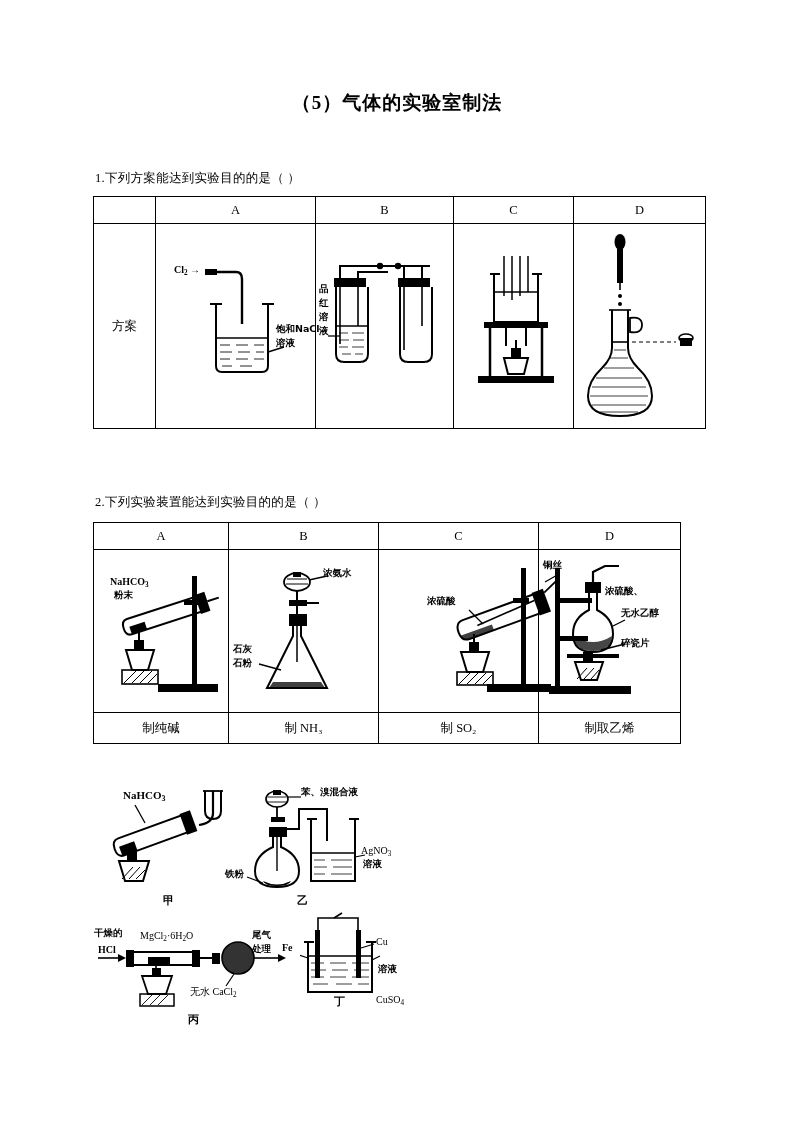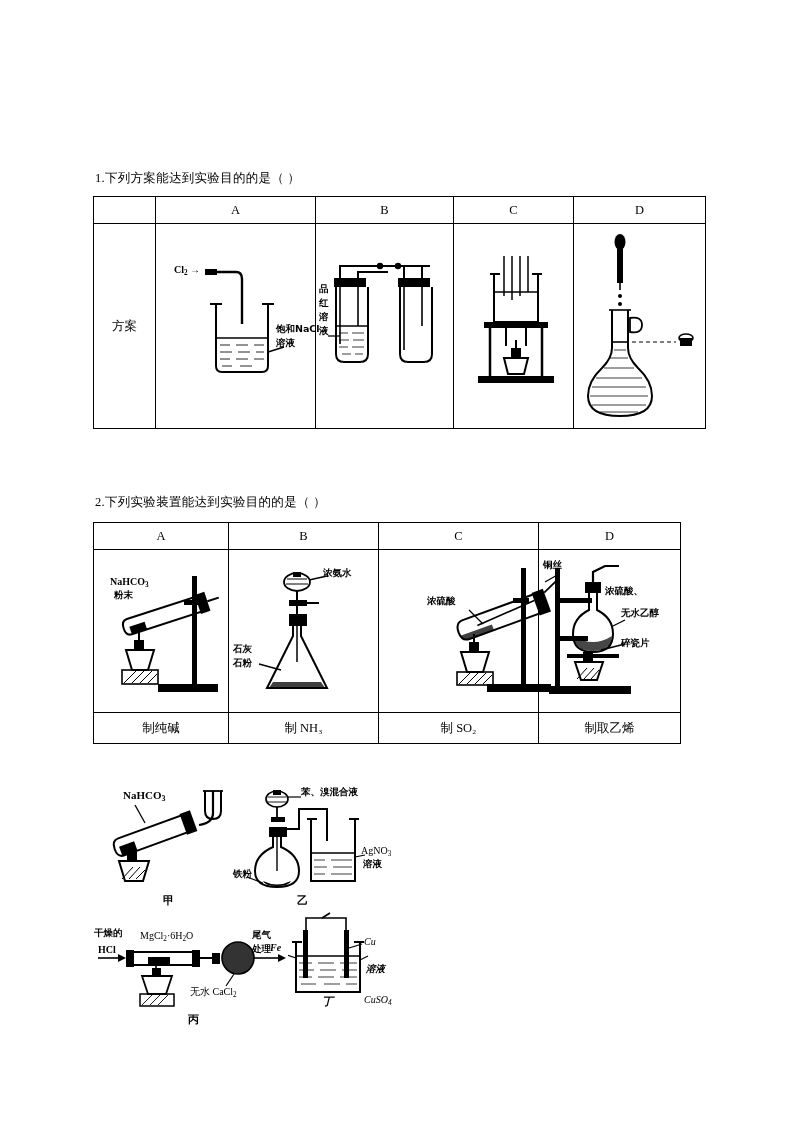--- a/index.html
+++ b/index.html
@@ -74,20 +74,23 @@
     font-size: 11px;
     font-weight: bold;
   }
   .q3area { position: absolute; }
 </style>
 </head>
 <body>
 
 <div class="page">
 
+  <div class="doc-title">
+    <span>（5）气体的实验室制法</span>
+  </div>
 
   <div class="qtext" style="top:170px; left:95px;">1.下列方案能达到实验目的的是（ ）</div>
 
   <table class="qtable" style="top:196px; left:93px; width:612px;">
     <colgroup>
       <col style="width:62px">
         <col style="width:160px">
         <col style="width:138px">
         <col style="width:120px">
         <col style="width:132px">
@@ -481,21 +484,21 @@
           <line x1="108" y1="82" x2="127" y2="82"></line>
         <line x1="89" y1="89" x2="100" y2="89"></line>
           <line x1="106" y1="89" x2="127" y2="89"></line>
       </g>
 
       <line x1="62" y1="12" x2="76" y2="12" stroke="#000" stroke-width="1.2"></line>
       <line x1="38" y1="98" x2="22" y2="92" stroke="#000" stroke-width="1.2"></line>
       <line x1="130" y1="72" x2="140" y2="70" stroke="#000" stroke-width="1.2"></line>
     </svg>
     <span class="lbl cn" style="left:76px; top:2px;">苯、溴混合液</span>
-    <span class="lbl cn" style="left:8px; top:84px;">铁粉</span>
+    <span class="lbl cn" style="left:0px; top:84px;">铁粉</span>
     <span class="lbl" style="left:136px; top:60px; font-size:10px;"><span>AgNO</span><sub>3</sub></span>
     <span class="lbl cn" style="left:138px; top:74px;">溶液</span>
     <span class="devname" style="left:72px; top:108px;">乙</span>
   </div>
 
   <div class="q3area" style="top:908px; left:92px; width:215px; height:105px;margin-top:20px;">
     <svg style="position:absolute; left:0; top:0;" width="215" height="92" viewBox="0 0 215 92">
 
       <path d="M6 30 L30 30" stroke="#000" stroke-width="1.6"></path>
       <path d="M26 26 L34 30 L26 34 Z" fill="#000"></path>
@@ -528,21 +531,21 @@
     </svg>
     <span class="lbl cn" style="left:2px; top:0px;">干燥的</span>
     <span class="lbl" style="left:6px; top:16px; font-weight:bold;">HCl</span>
     <span class="lbl" style="left:48px; top:2px; font-size:10px;"><span>MgCl</span><sub>2</sub><span>·6H</span><sub>2</sub><span>O</span></span>
     <span class="lbl cn" style="left:160px; top:2px;">尾气</span>
     <span class="lbl cn" style="left:160px; top:16px;">处理</span>
     <span class="lbl" style="left:98px; top:58px; font-size:10px;"><span>无水 CaCl</span><sub>2</sub></span>
     <span class="devname" style="left:96px; top:84px;">丙</span>
   </div>
 
-  <div class="q3area" style="top:912px; left:288px; width:130px; height:100px;font-style:italic;">
+  <div class="q3area" style="top:912px; left:300px; width:130px; height:100px;">
     <svg style="position:absolute; left:0; top:0;" width="130" height="86" viewBox="0 0 130 86">
 
       <path d="M18 18 L18 6 L58 6 L58 18" fill="none" stroke="#000" stroke-width="1.6"></path>
       <path d="M34 6 L42 1" stroke="#000" stroke-width="1.6"></path>
 
       <rect x="15" y="18" width="5" height="48" fill="#000"></rect>
       <rect x="56" y="18" width="5" height="48" fill="#000"></rect>
 
       <path d="M8 30 L8 80 L72 80 L72 30" fill="none" stroke="#000" stroke-width="2"></path>
       <line x1="4" y1="30" x2="14" y2="30" stroke="#000" stroke-width="2"></line>

